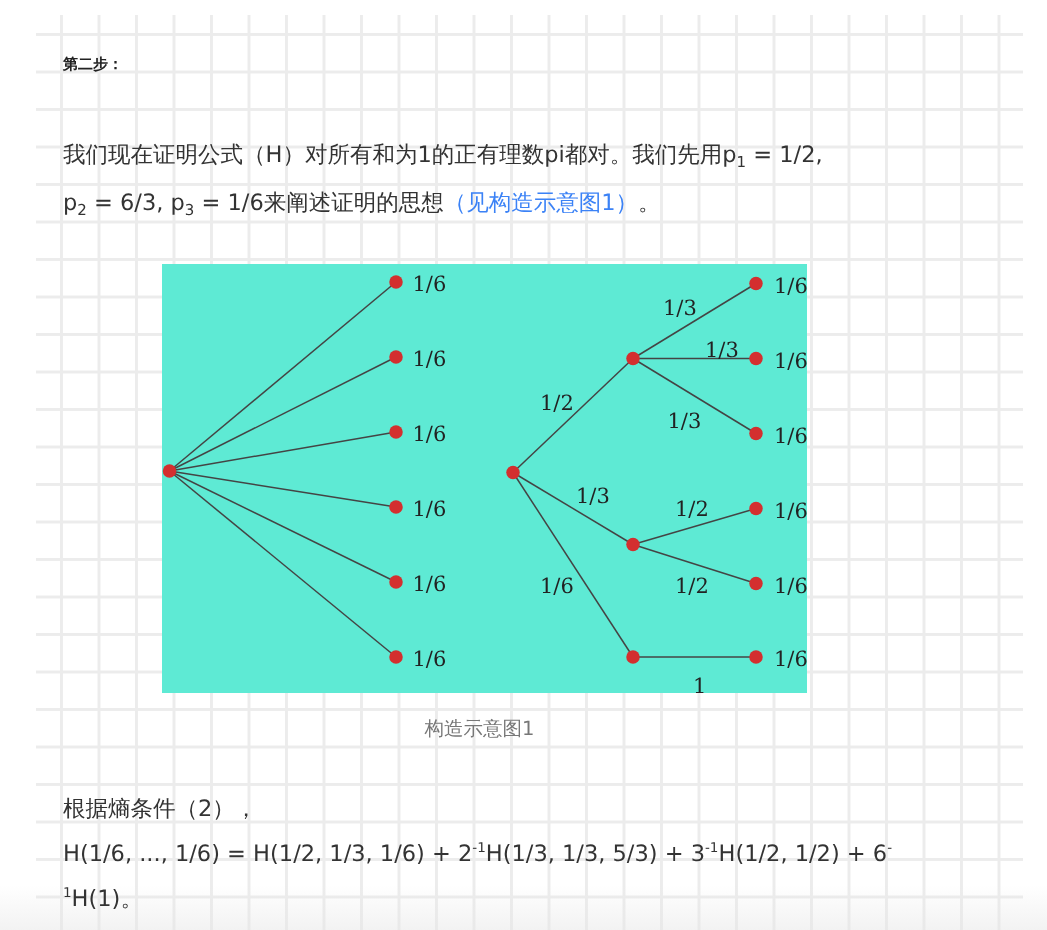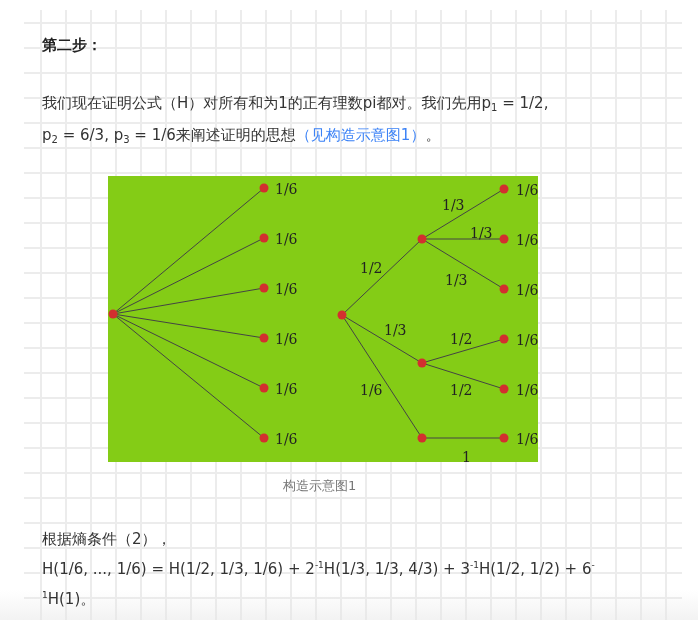--- a/index.html
+++ b/index.html
@@ -6,49 +6,49 @@
   body{width:698px;height:620px;background:#ffffff;position:relative;overflow:hidden;
        font-family:"DejaVu Sans","Liberation Sans",sans-serif;color:#333;}
   .grid{position:absolute;left:24px;top:10px;width:658px;height:610px;
         background-image:
           linear-gradient(to right,#ececec 2px,transparent 2px),
           linear-gradient(to bottom,#ececec 2px,transparent 2px);
         background-size:25px 25px;background-position:16px 12px;}
   .grid-fade{position:absolute;left:0;top:590px;width:698px;height:30px;
         background:linear-gradient(to bottom,rgba(255,255,255,0),rgba(230,230,230,0.5));}
   .content{position:absolute;left:42px;top:0;width:620px;}
-  .heading{position:absolute;top:36px;left:0;font-size:15px;font-weight:bold;color:#222;}
+  .heading{position:absolute;top:36px;left:0;font-size:10px;font-weight:bold;color:#222;}
   .para{position:absolute;left:0;font-size:15px;color:#333;white-space:nowrap;}
   .p1{top:94px;text-align:right;}
   .p2{top:126px;}
   .muted{color:#3b82f6;}
   sub{font-size:10px;vertical-align:-3px;}
   sup{font-size:9px;vertical-align:6px;}
-  .figure{position:absolute;left:108px;top:176px;width:430px;height:286px;background:#84cc16;}
+  .figure{position:absolute;left:108px;top:176px;width:430px;height:286px;background:#5eead4;}
   .caption{position:absolute;left:283px;top:477px;font-size:13px;color:#777;text-align:center;}
   .p3{top:530px;}
   .p4{top:560px;}
   .p5{top:590px;}
   svg text{font-family:"DejaVu Serif","Liberation Serif",serif;font-size:14px;fill:#222;}
 </style>
 </head>
 <body>
 
 <div class="grid"></div>
 <div class="grid-fade"></div>
 
 <div class="content">
   <div class="heading">第二步：</div>
 
   <div class="para p1"><span>我们现在证明公式（H）对所有和为1的正有理数pi都对。我们先用p</span><sub>1</sub><span> = 1/2,</span></div>
 
   <div class="para p2"><span>p</span><sub>2</sub><span> = 6/3, p</span><sub>3</sub><span> = 1/6来阐述证明的思想</span><span class="muted">（见构造示意图1）</span><span>。</span></div>
 
   <div class="para p3">根据熵条件（2），</div>
-  <div class="para p4"><span>H(1/6, ..., 1/6) = H(1/2, 1/3, 1/6) + 2</span><sup>-1</sup><span>H(1/3, 1/3, 4/3) + 3</span><sup>-1</sup><span>H(1/2, 1/2) + 6</span><sup>-</sup></div>
+  <div class="para p4"><span>H(1/6, ..., 1/6) = H(1/2, 1/3, 1/6) + 2</span><sup>-1</sup><span>H(1/3, 1/3, 5/3) + 3</span><sup>-1</sup><span>H(1/2, 1/2) + 6</span><sup>-</sup></div>
   <div class="para p5"><sup>1</sup><span>H(1)。</span></div>
 </div>
 
 <div class="figure">
   <svg width="430" height="286" viewBox="108 176 430 286">
 
     <g stroke="#444" stroke-width="1">
       <line x1="113" y1="314" x2="264" y2="188"></line>
       <line x1="113" y1="314" x2="264" y2="238"></line>
       <line x1="113" y1="314" x2="264" y2="288"></line>

